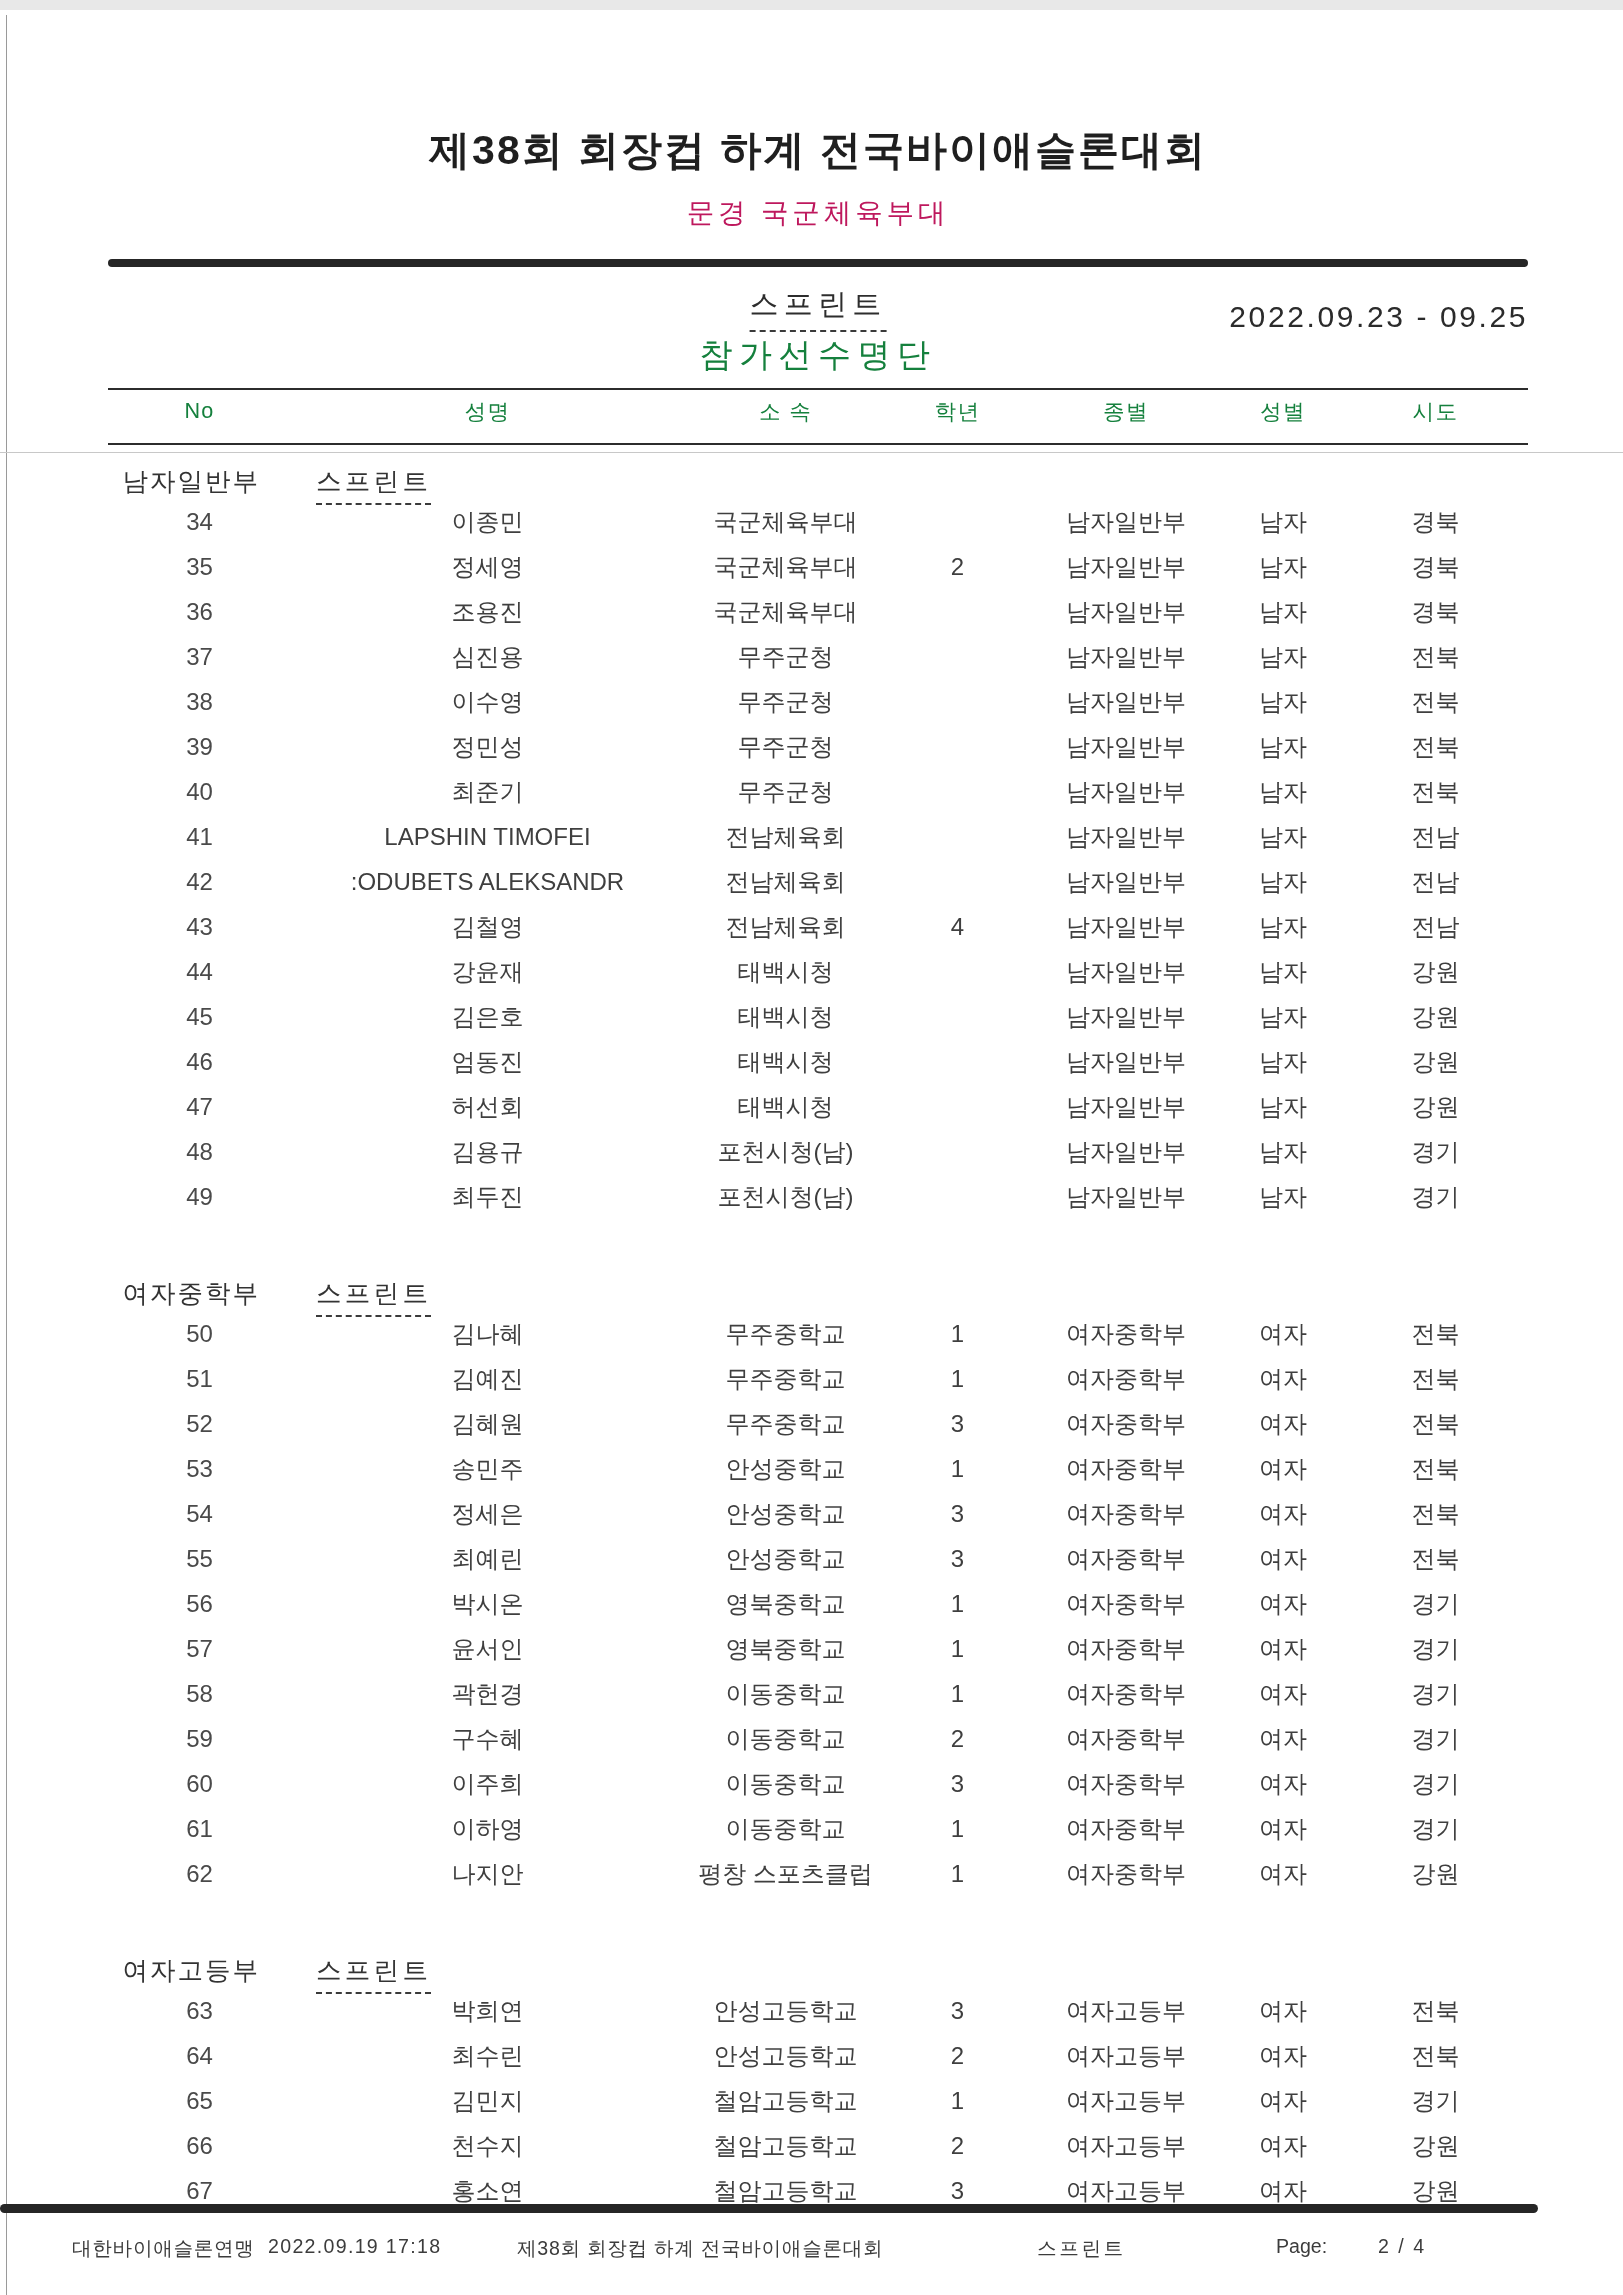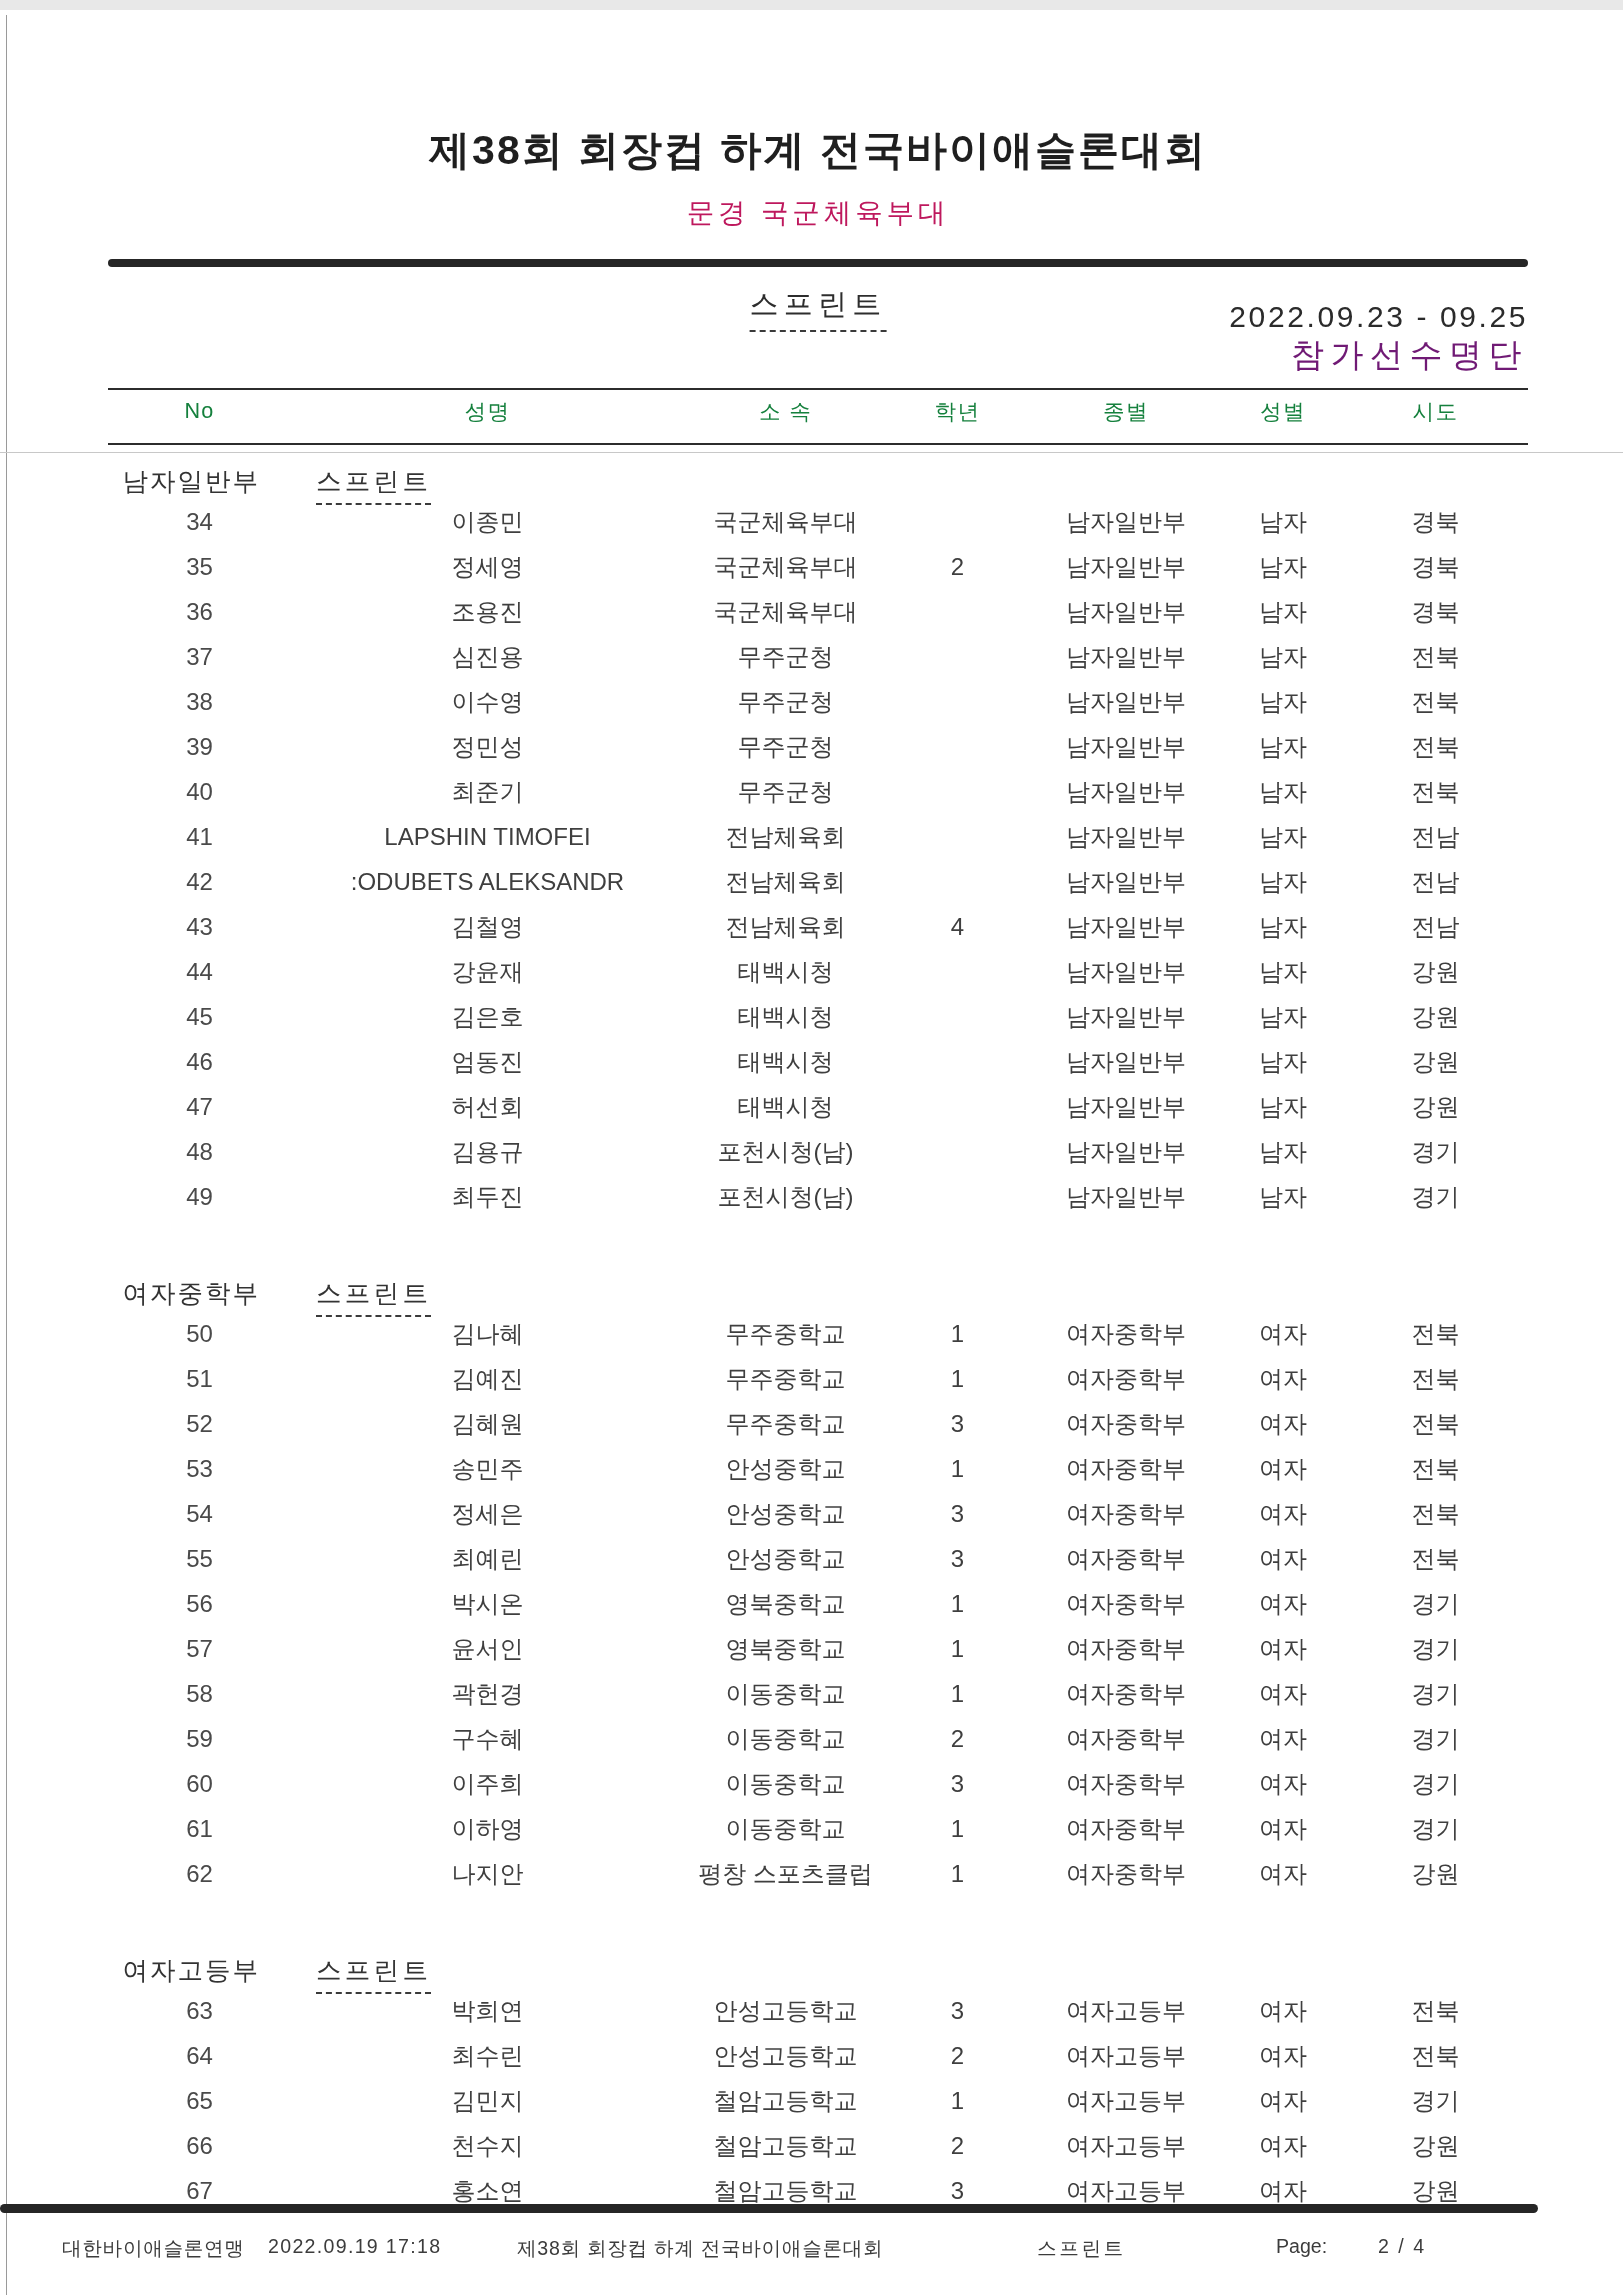--- a/index.html
+++ b/index.html
@@ -31,22 +31,22 @@
   .band-event{
     position:absolute;left:50%;top:18.3px;transform:translateX(-50%);
     font-size:29px;color:#2d2d2d;letter-spacing:5.2px;
     border-bottom:2.6px dashed #3a3a3a;padding-bottom:5.2px;
   }
   .band-date{
     position:absolute;right:0;top:33px;
     font-size:30px;color:#2b2b2b;letter-spacing:2.6px;
   }
   .list-title{
-    text-align:right;margin-top:2.6px;
-    font-size:33px;color:#701a75;letter-spacing:6.5px;
+    text-align:center;margin-top:2.6px;
+    font-size:33px;color:#15803d;letter-spacing:6.5px;
   }
   .rule-thin{margin-top:10.5px;height:2px;background:#2c2c2c;}
 
   .grid{
     display:grid;
     grid-template-columns:183px 393px 203px 141px 196px 118px 187px;
     align-items:center;
   }
   .cell{text-align:center;white-space:nowrap;}
   .header-row{height:42px;font-size:21.6px;color:#15803d;letter-spacing:1.3px;}
@@ -61,21 +61,21 @@
     font-size:25.5px;color:#333;letter-spacing:3.3px;
     border-bottom:2.6px dashed #3a3a3a;padding-bottom:3.9px;
   }
   .section-gap{margin-top:51px;}
   .row{height:45px;font-size:24px;color:#3f3f3f;}
   .row .c-no{color:#4a4a4a;}
 
   .footer-rule{position:absolute;left:0;top:2194px;width:1538px;height:9.2px;background:#262626;border-radius:4.6px;}
   .footer{position:absolute;left:0;top:2225px;width:1623px;height:29px;font-size:19.6px;color:#3c3c3c;}
   .footer span{position:absolute;top:0;white-space:nowrap;}
-  .f-org{left:62px;letter-spacing:0.7px;}
+  .f-org{left:72px;letter-spacing:0.7px;}
   .f-printed{left:268px;letter-spacing:1.3px;}
   .f-title{left:517px;letter-spacing:0.7px;}
   .f-event{left:1037px;letter-spacing:2.6px;}
   .f-pagelabel{left:1276px;}
   .f-pagenum{left:1378px;letter-spacing:2px;}
 </style>
 </head>
 <body>
 
 <div class="page">

